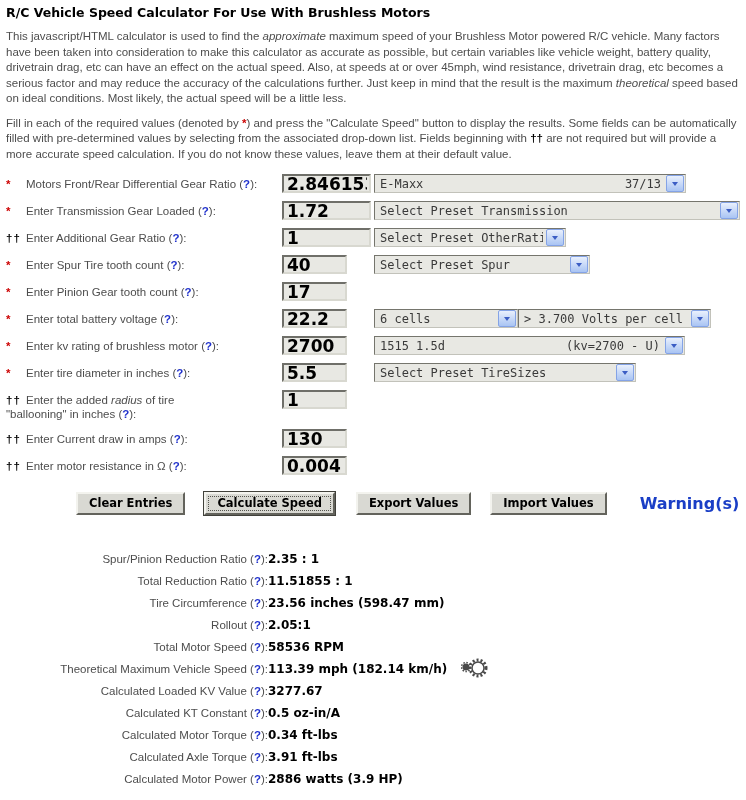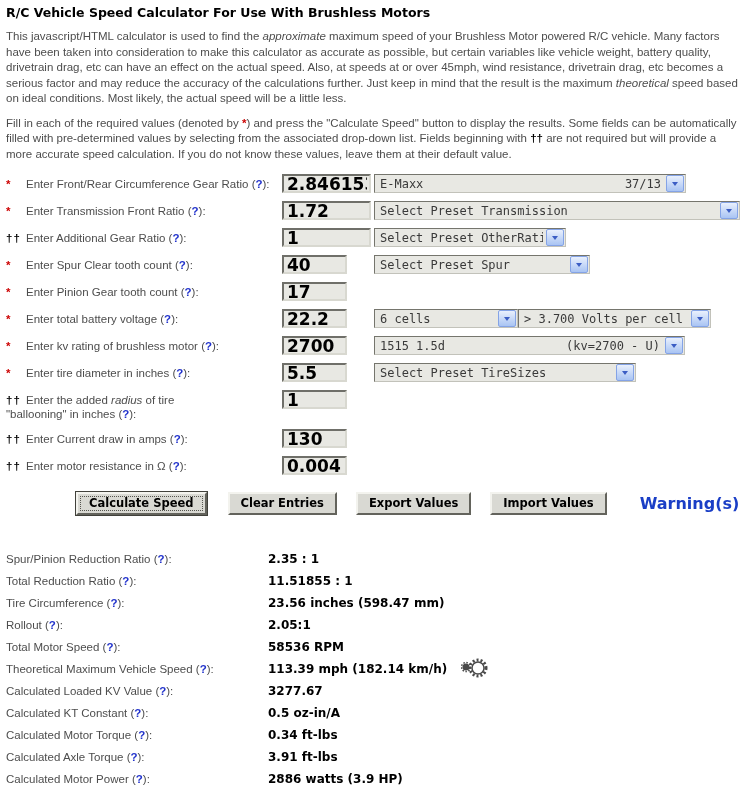--- a/index.html
+++ b/index.html
@@ -69,57 +69,57 @@
     margin-right:21px;
   }
   .warning-link{
     font-family:"DejaVu Sans",sans-serif;font-size:16px;font-weight:bold;
     color:#1a3ec6;margin-left:14px;cursor:pointer;
   }
 
   
   .results{margin-top:33px;}
   .res-row{display:flex;align-items:center;height:22px;}
-  .res-label{width:262px;flex:0 0 262px;}
+  .res-label{width:262px;flex:0 0 262px;text-align:right;}
   .res-value{
     font-family:"DejaVu Sans",sans-serif;font-size:12px;font-weight:bold;color:#000;
     white-space:nowrap;display:flex;align-items:center;
   }
   .gears{margin-left:14px;display:inline-block;}
 </style>
 </head>
 <body>
 
 <div class="page">
 
   <div class="title">R/C Vehicle Speed Calculator For Use With Brushless Motors</div>
 
   <div class="para"><span>This javascript/HTML calculator is used to find the </span><span class="i">approximate</span><span> maximum speed of your Brushless Motor powered R/C vehicle. Many factors have been taken into consideration to make this calculator as accurate as possible, but certain variables like vehicle weight, battery quality, drivetrain drag, etc can have an effect on the actual speed. Also, at speeds at or over 45mph, wind resistance, drivetrain drag, etc becomes a serious factor and may reduce the accuracy of the calculations further. Just keep in mind that the result is the maximum </span><span class="i">theoretical</span><span> speed based on ideal conditions. Most likely, the actual speed will be a little less.</span></div>
   <div class="para second"><span>Fill in each of the required values (denoted by </span><span class="red">*</span><span>) and press the "Calculate Speed" button to display the results. Some fields can be automatically filled with pre-determined values by selecting from the associated drop-down list. Fields beginning with </span><span class="dag">††</span><span> are not required but will provide a more accurate speed calculation. If you do not know these values, leave them at their default value.</span></div>
 
   <div class="form-row">
     <div class="row-label">
-      <span class="marker m-req">*</span><span>Enter Front/Rear Circumference Gear Ratio</span>
+      <span class="marker m-req">*</span><span>Motors Front/Rear Differential Gear Ratio</span>
       <span class="help"><span>(</span><span class="q">?</span><span>):</span></span>
     </div>
     <div class="input-cell">
         <input class="val" style="width: 80px;" value="2.84615384">
       </div>
     <div class="sel" style="width:312px">
       <span class="txt">E-Maxx</span>
       <span class="rtxt">37/13</span>
       <span class="arrow-btn">
           <span class="tri"></span>
         </span>
     </div>
   </div>
 
   <div class="form-row">
     <div class="row-label">
-      <span class="marker m-req">*</span><span>Enter Transmission Front Ratio</span>
+      <span class="marker m-req">*</span><span>Enter Transmission Gear Loaded</span>
       <span class="help"><span>(</span><span class="q">?</span><span>):</span></span>
     </div>
     <div class="input-cell">
         <input class="val" style="width: 80px;" value="1.72">
       </div>
     <div class="sel" style="width:366px">
       <span class="txt">Select Preset Transmission</span>
       <span class="arrow-btn">
           <span class="tri"></span>
         </span>
@@ -137,21 +137,21 @@
     <div class="sel" style="width:192px">
       <span class="txt">Select Preset OtherRatio</span>
       <span class="arrow-btn">
           <span class="tri"></span>
         </span>
     </div>
   </div>
 
   <div class="form-row">
     <div class="row-label">
-      <span class="marker m-req">*</span><span>Enter Spur Clear tooth count</span>
+      <span class="marker m-req">*</span><span>Enter Spur Tire tooth count</span>
       <span class="help"><span>(</span><span class="q">?</span><span>):</span></span>
     </div>
     <div class="input-cell">
         <input class="val" style="width: 56px;" value="40">
       </div>
     <div class="sel" style="width:216px">
       <span class="txt">Select Preset Spur</span>
       <span class="arrow-btn">
           <span class="tri"></span>
         </span>
@@ -246,22 +246,22 @@
     <div class="row-label">
       <span class="marker m-opt">††</span><span>Enter motor resistance in Ω</span>
       <span class="help"><span>(</span><span class="q">?</span><span>):</span></span>
     </div>
     <div class="input-cell">
         <input class="val" style="width: 56px;" value="0.004">
       </div>
   </div>
 
   <div class="btn-row">
+    <button class="btn">Clear Entries</button>
     <button class="btn default">Calculate Speed</button>
-    <button class="btn">Clear Entries</button>
     <button class="btn">Export Values</button>
     <button class="btn">Import Values</button>
     <span class="warning-link">Warning(s)</span>
   </div>
 
   <div class="results">
 
     <div class="res-row">
       <div class="res-label"><span>Spur/Pinion Reduction Ratio</span> <span class="help"><span>(</span><span class="q">?</span><span>):</span></span></div>
       <div class="res-value">2.35 : 1</div>

